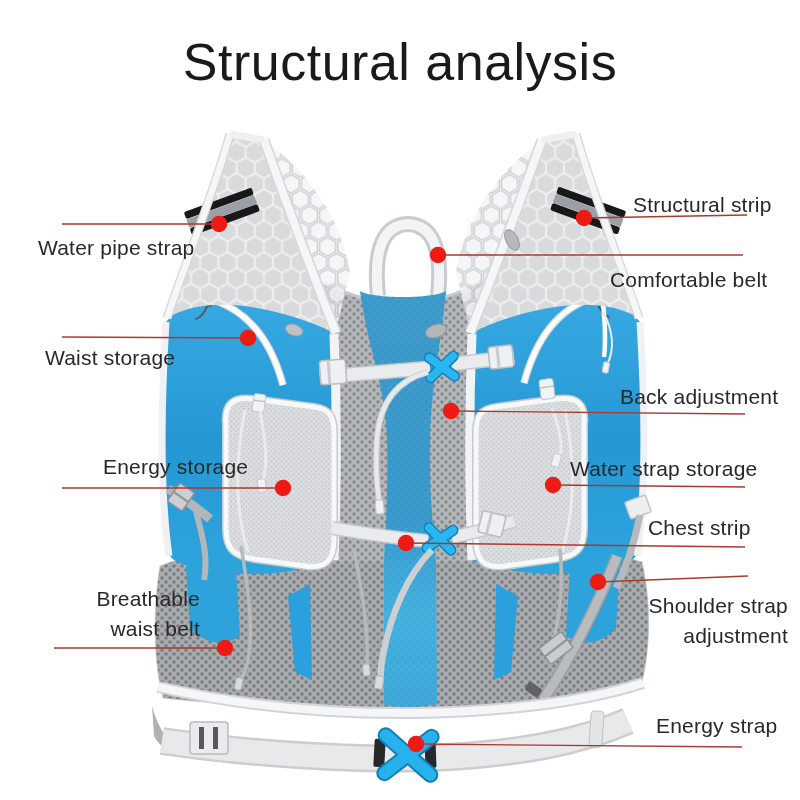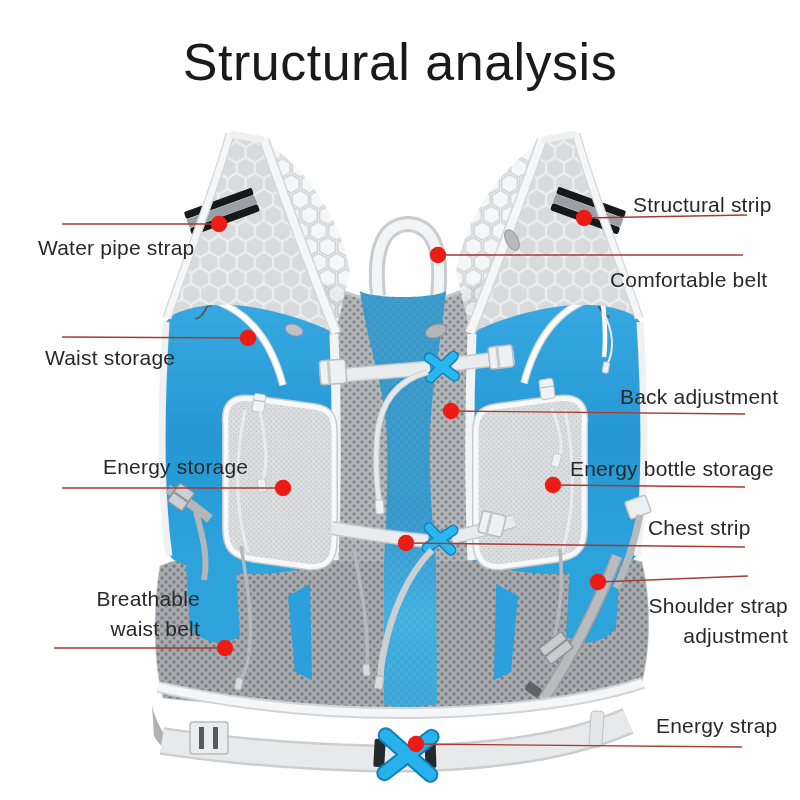--- a/index.html
+++ b/index.html
@@ -324,19 +324,19 @@
   </svg>
 
   <div>
     <div class="label lb-water-pipe">Water pipe strap</div>
     <div class="label lb-phone">Waist storage</div>
     <div class="label lb-energy">Energy storage</div>
     <div class="label wrap lb-waist-belt">Breathable waist belt</div>
     <div class="label lb-reflective">Structural strip</div>
     <div class="label lb-comfortable">Comfortable belt</div>
     <div class="label lb-back-breathable">Back adjustment</div>
-    <div class="label lb-water-bottle">Energy bottle storage</div>
+    <div class="label lb-water-bottle">Water strap storage</div>
     <div class="label lb-chest">Chest strip</div>
     <div class="label wrap lb-shoulder-adj">Shoulder strap adjustment</div>
     <div class="label lb-waist-strap">Energy strap</div>
   </div>
 
 </div>
 
 </body></html>

